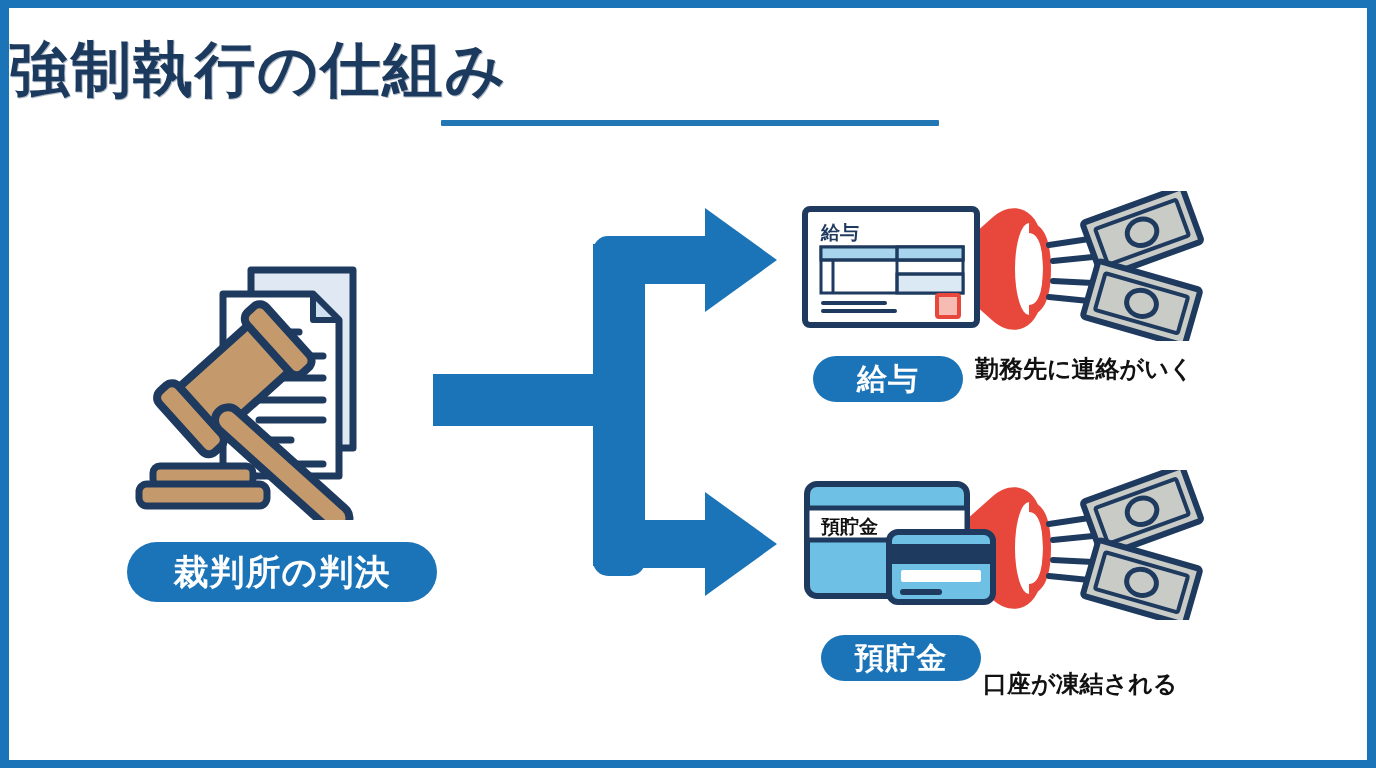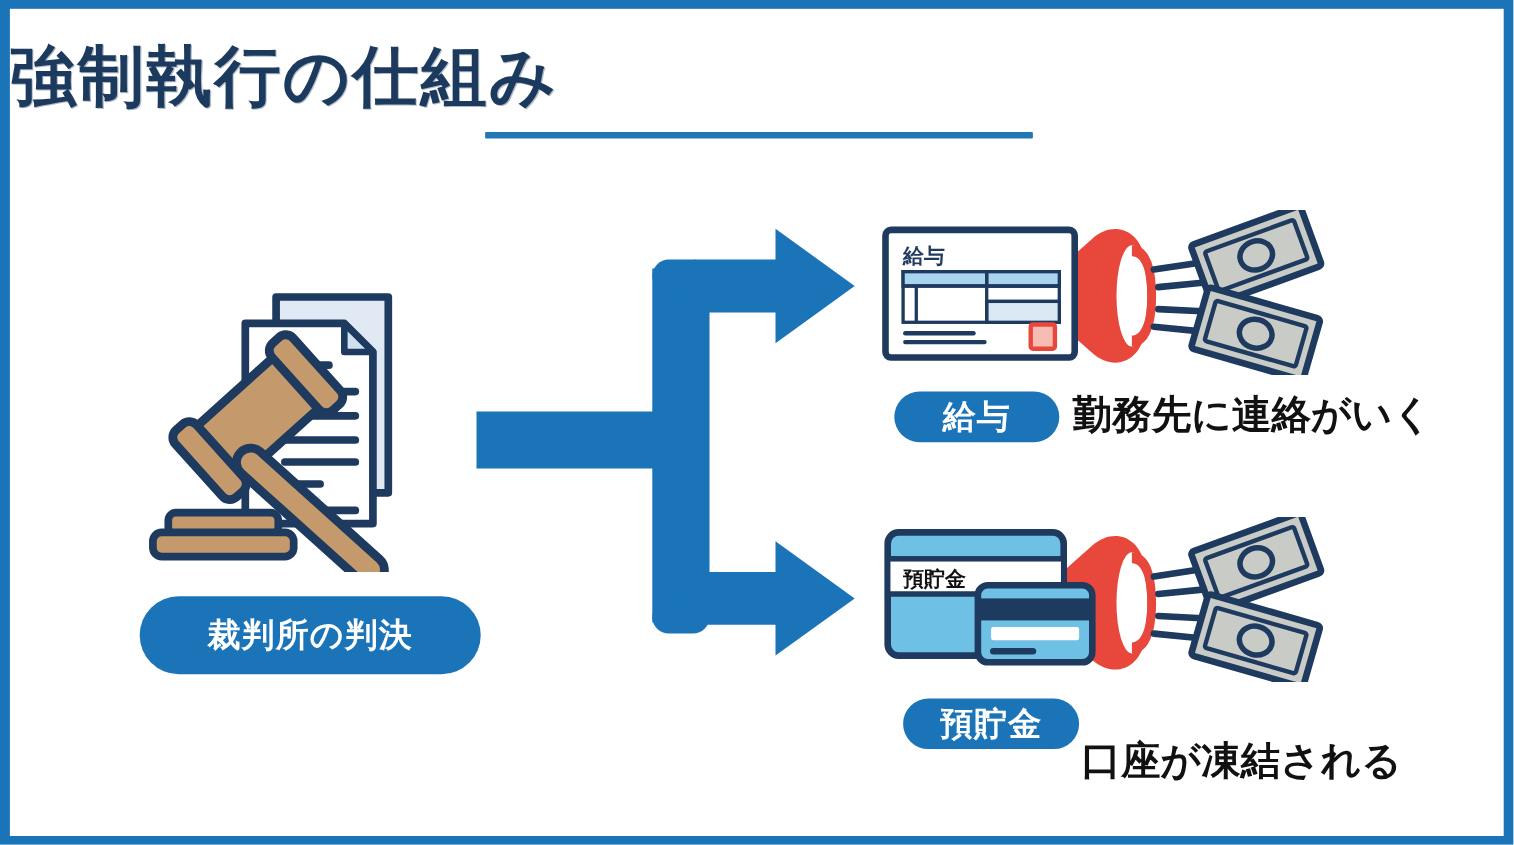--- a/index.html
+++ b/index.html
@@ -79,22 +79,22 @@
     left: 0;
     top: 0;
     width: 330px;
     height: 268px;
   }
   #source-pill {
     position: absolute;
     left: 0px;
     top: 290px;
     width: 310px;
-    height: 71px;
-    font-size: 30px;
+    height: 60px;
+    font-size: 35px;
   }
 
   
   #connector {
     position: absolute;
     left: 424px;
     top: 190px;
     width: 360px;
     height: 420px;
   }
@@ -109,21 +109,21 @@
     top: 0;
   }
   .branch-pill {
     position: absolute;
     font-size: 30px;
   }
   .branch-caption {
     position: absolute;
     color: #111111;
     font-weight: bold;
-    font-size: 36px;
+    font-size: 24px;
     line-height: 1.32;
     white-space: nowrap;
   }
 
   #branch-salary { left: 788px; top: 183px; width: 560px; height: 250px; }
   #branch-salary .branch-art { width: 410px; height: 150px; }
   #branch-salary .branch-pill { left: 16px; top: 165px; width: 150px; height: 46px; }
   #branch-salary .branch-caption { left: 178px; top: 162px; }
 
   #branch-deposit { left: 788px; top: 462px; width: 560px; height: 260px; }

